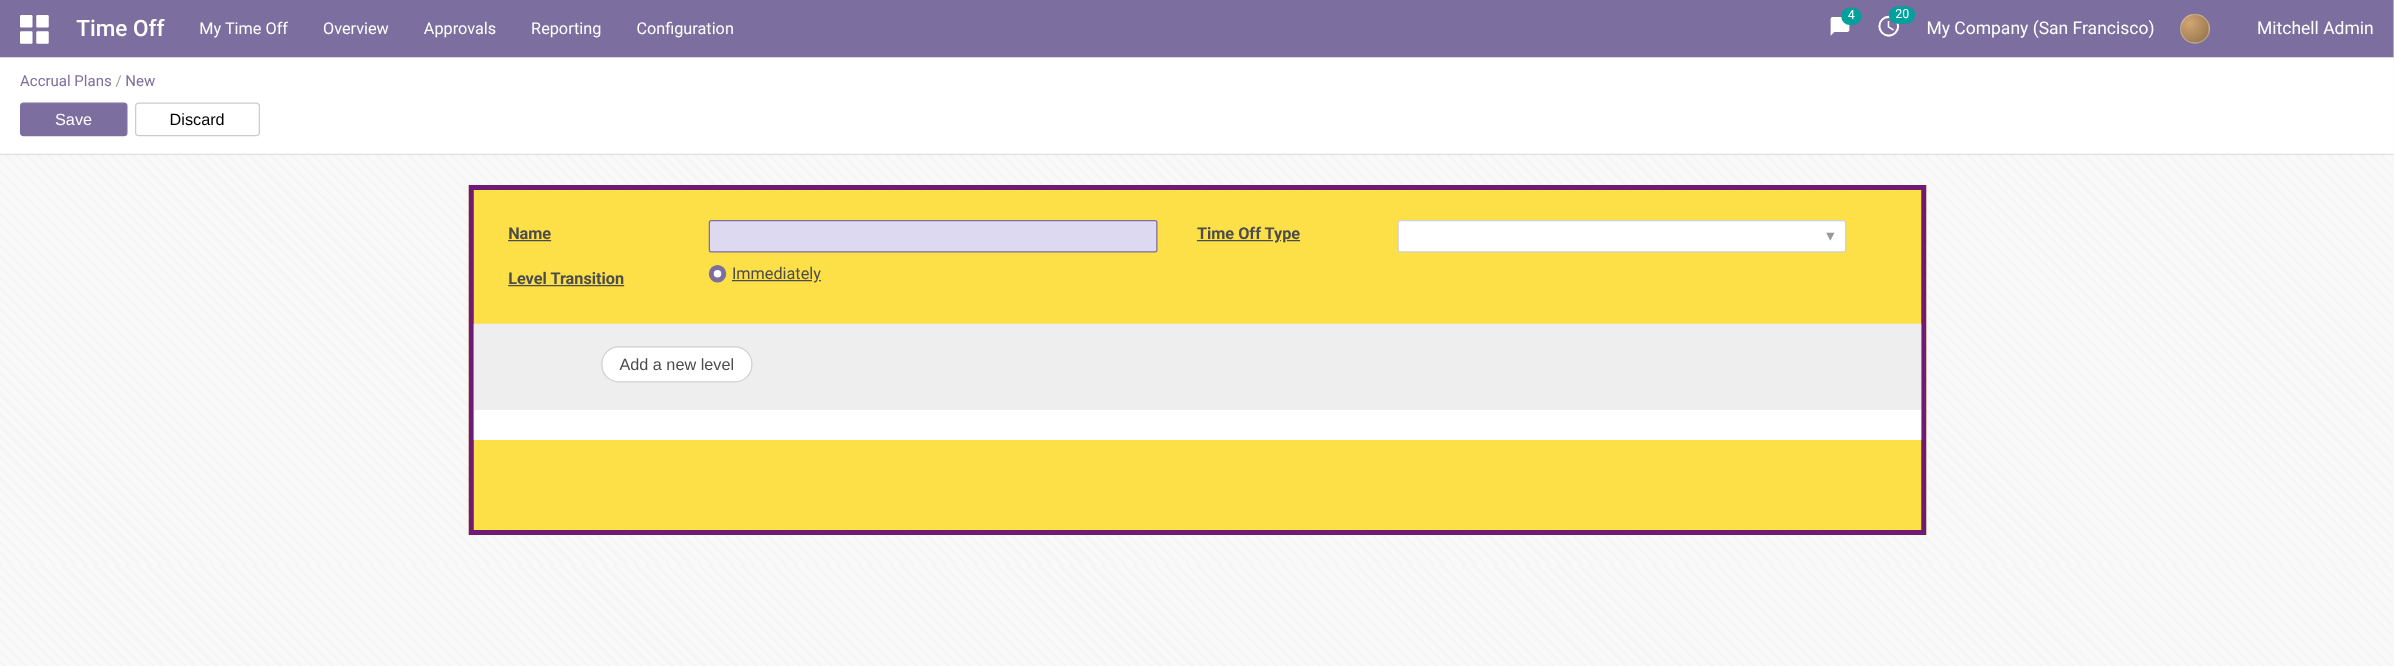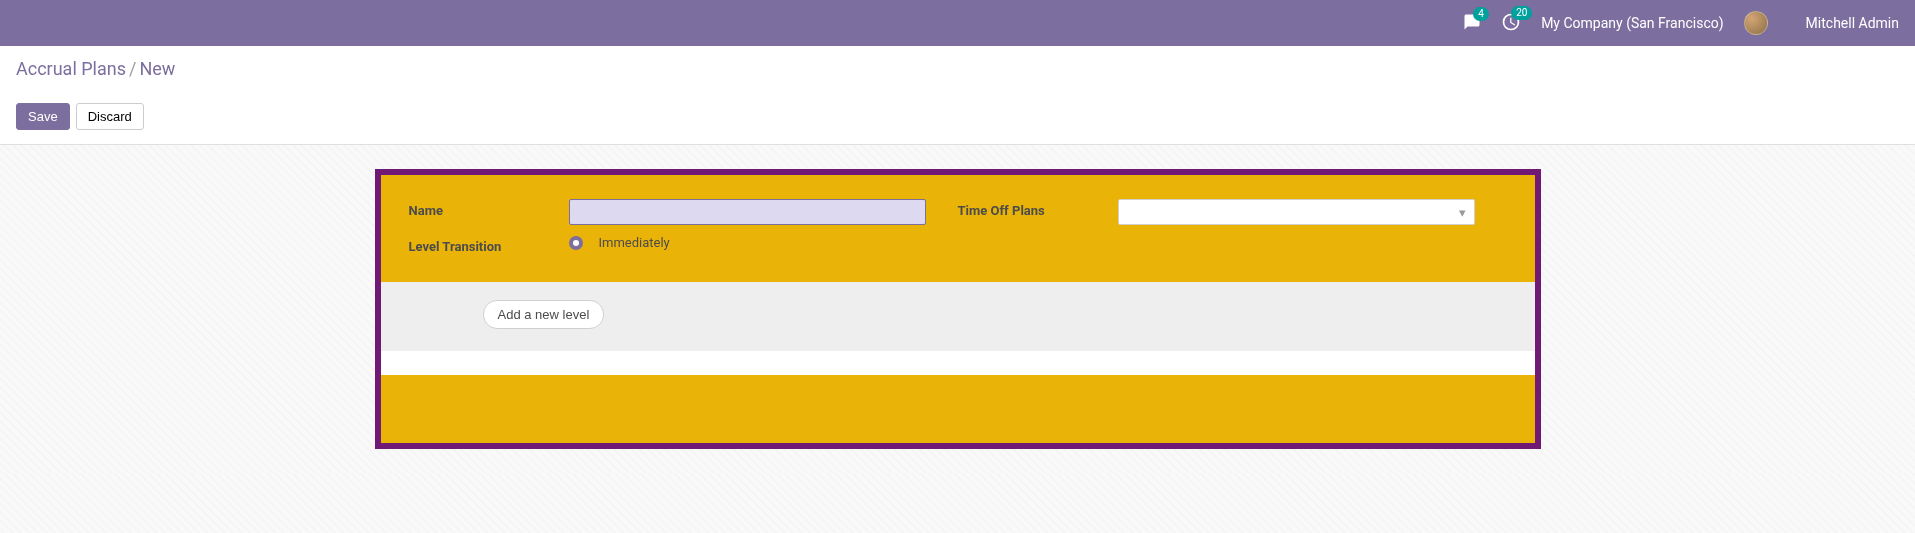--- a/index.html
+++ b/index.html
@@ -100,61 +100,62 @@
     .user-name {
       font-size: 14px;
       padding-left: 28px;
     }
     .control-panel {
       background: #fff;
       padding: 12px 16px 14px 16px;
       border-bottom: 1px solid #e0e0e0;
     }
     .breadcrumb {
-      font-size: 18px;
+      font-size: 12px;
       color: #7c6e9e;
-      margin-bottom: 24px;
+      margin-bottom: 10px;
     }
     .breadcrumb .bc-link {
       cursor: pointer;
     }
     .breadcrumb .bc-sep {
       margin: 0 3px;
       color: #9e9e9e;
     }
     .breadcrumb .bc-current {
       color: #7c6e9e;
     }
     .cp-buttons {
       display: flex;
       gap: 6px;
     }
     .btn {
-      padding: 5px 11px;
+      padding: 5px 27px;
       border-radius: 3px;
       font-size: 13px;
       cursor: pointer;
       border: 1px solid #ccc;
       background: #fff;
     }
     .btn-primary {
       background: #7c6e9e;
       color: #fff;
       border: 1px solid #7c6e9e;
     }
     .form-sheet-bg {
       padding: 24px 0;
       display: flex;
       justify-content: center;
     }
     .form-sheet {
-      background: #eab308;
+      background: #fde047;
       width: 1166px;
       min-height: 280px;
-      border: 6px solid #701a75;
+      border: 4px solid #701a75;
+      text-decoration: underline;
     }
     .sheet-upper {
       padding: 24px 28px 18px 28px;
     }
     .form-row {
       display: flex;
       margin-bottom: 10px;
     }
     .form-col {
       width: 50%;
@@ -198,22 +199,22 @@
       transform: translateY(-50%);
       color: #999;
     }
     .radio-group {
       display: flex;
       flex-direction: column;
       gap: 8px;
     }
     .radio-item {
       display: flex;
-      align-items: center;
-      gap: 16px;
+      align-items: flex-start;
+      gap: 5px;
       cursor: pointer;
     }
     .radio-circle {
       width: 14px;
       height: 14px;
       border-radius: 50%;
       display: inline-block;
       flex-shrink: 0;
     }
     .radio-circle.checked {
@@ -260,20 +261,36 @@
     }
     svg.navicon.clock {
       width: 20px;
       height: 20px;
     }
   </style>
 </head>
 <body>
 
 <div class="top-nav">
+  <div class="nav-left">
+    <div class="apps-grid">
+      <div></div>
+        <div></div>
+        <div></div>
+        <div></div>
+    </div>
+    <div class="app-title">Time Off</div>
+    <div class="nav-menu">
+      <div class="nav-menu-item">My Time Off</div>
+      <div class="nav-menu-item">Overview</div>
+      <div class="nav-menu-item">Approvals</div>
+      <div class="nav-menu-item">Reporting</div>
+      <div class="nav-menu-item">Configuration</div>
+    </div>
+  </div>
   <div class="nav-right">
     <div class="icon-badge-wrap">
       <svg class="navicon" viewBox="0 0 24 24">
           <path d="M20 2H4c-1.1 0-2 .9-2 2v18l4-4h14c1.1 0 2-.9 2-2V4c0-1.1-.9-2-2-2z"></path>
         </svg>
       <span class="badge">4</span>
     </div>
     <div class="icon-badge-wrap">
       <svg class="navicon clock" viewBox="0 0 24 24">
           <path d="M12 2a10 10 0 1 0 0 20 10 10 0 0 0 0-20zm0 18a8 8 0 1 1 0-16 8 8 0 0 1 0 16zm.5-13H11v6l5.2 3.2.8-1.3-4.5-2.7V7z"></path>
@@ -302,21 +319,21 @@
   <div class="form-sheet">
     <div class="sheet-upper">
       <div class="form-row">
         <div class="form-col">
           <div class="form-label">Name</div>
           <div class="form-field">
             <input type="text" class="text-input" value="" style="">
           </div>
         </div>
         <div class="form-col">
-          <div class="form-label">Time Off Plans</div>
+          <div class="form-label">Time Off Type</div>
           <div class="form-field">
             <div class="select-input">
               <span></span>
               <span class="select-caret">▾</span>
             </div>
           </div>
         </div>
       </div>
       <div class="form-row">
         <div class="form-col">

